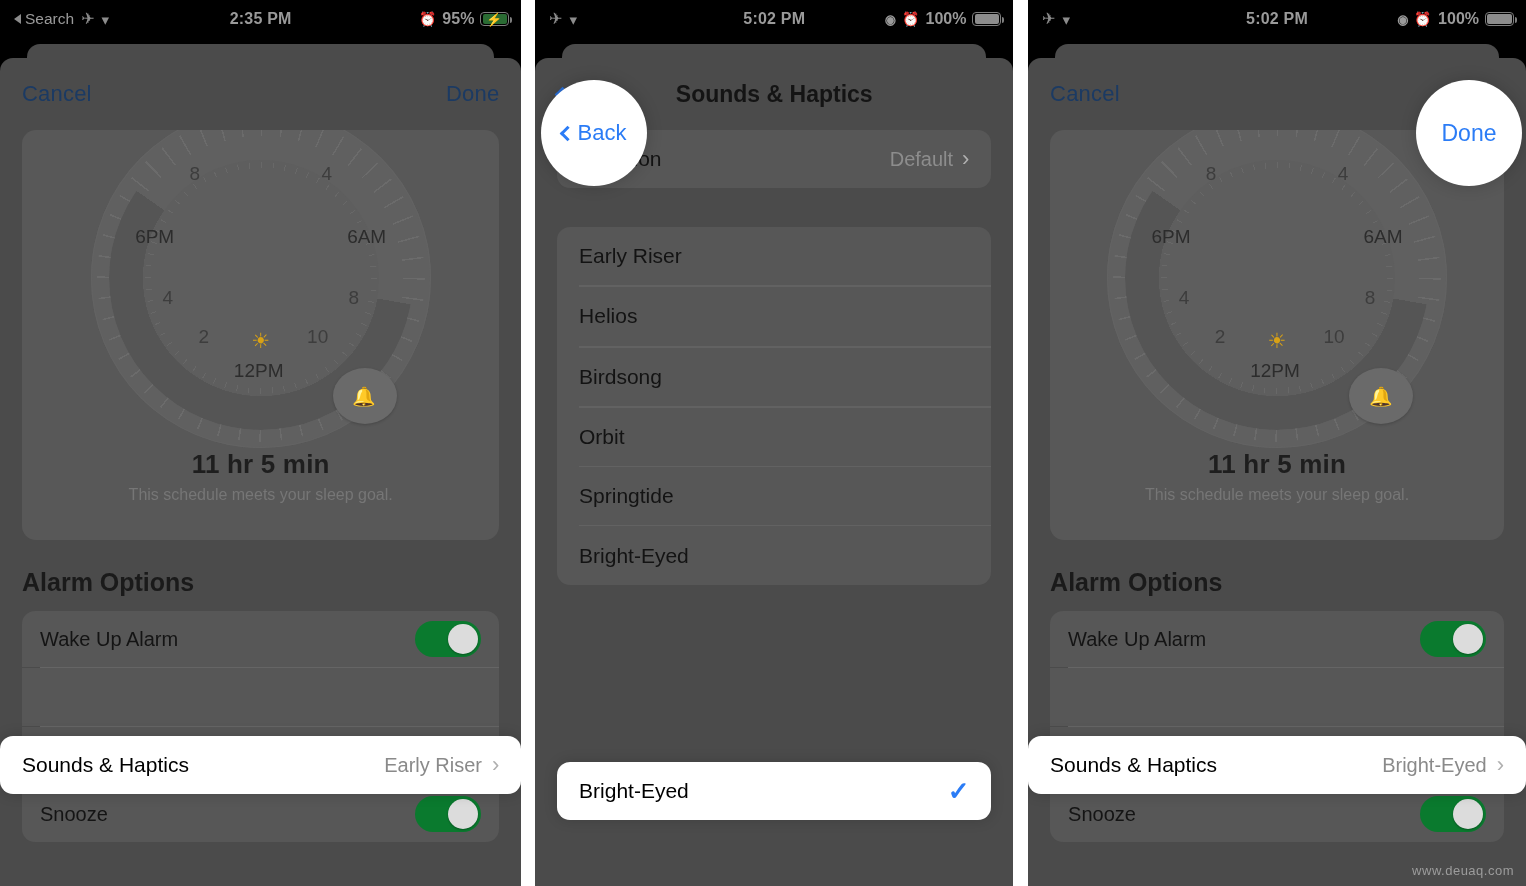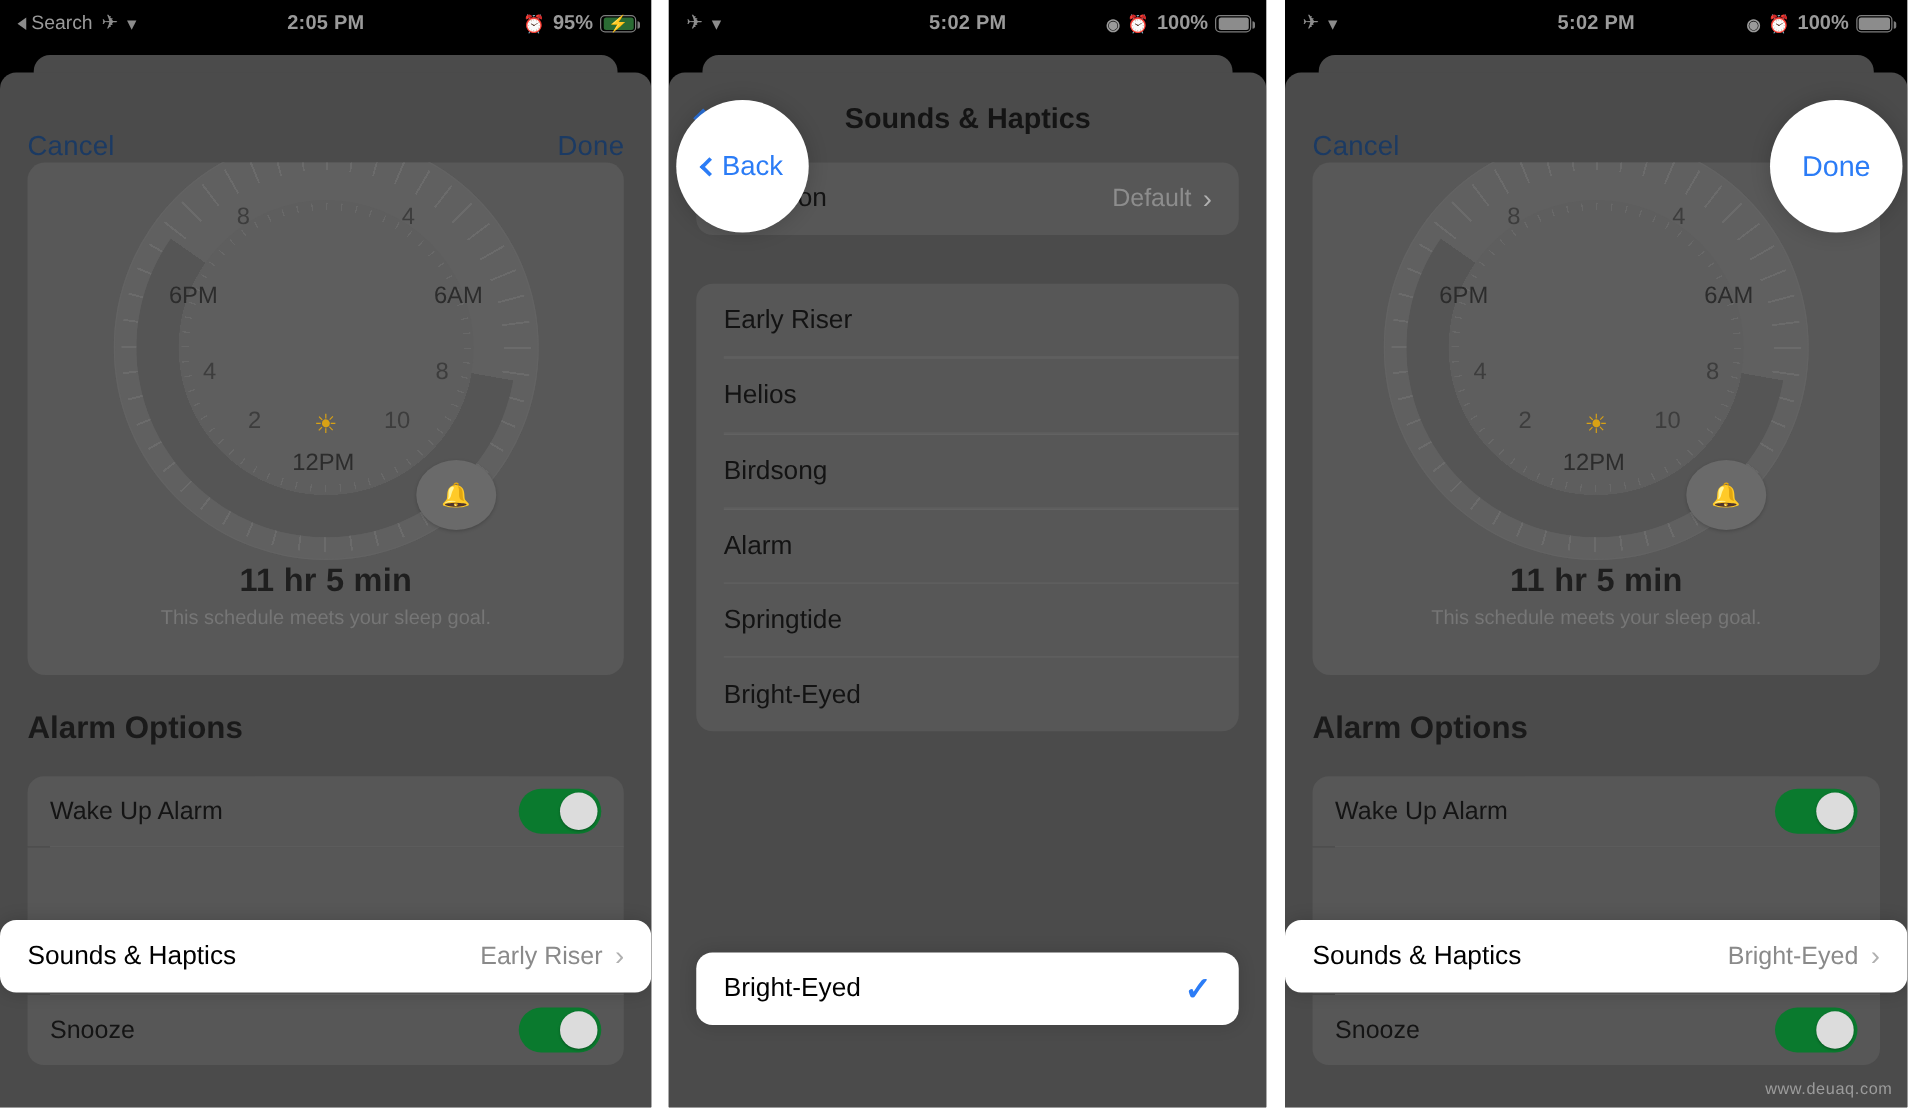--- a/index.html
+++ b/index.html
@@ -92,21 +92,21 @@
   }
   .card-front {
     position: absolute; left: 0; right: 0; top: 20px; bottom: 0;
     background: #4b4b4b; border-radius: 13px 13px 0 0;
     overflow: hidden;
   }
 
   
   .modal-nav {
     position: relative; height: 72px;
-    display: flex; align-items: flex-end; justify-content: space-between;
+    display: flex; align-items: center; justify-content: space-between;
     padding: 0 22px;
   }
   .nav-btn {
     font-size: 22px; color: #1b3a63; letter-spacing: .2px;
   }
 
   
   .dial-card {
     position: relative;
     margin: 0 22px;
@@ -182,21 +182,21 @@
     box-shadow: 0 1px 3px rgba(0,0,0,.2);
   }
   .dial-summary {
     position:absolute; left:0; right:0; bottom: 36px; text-align:center;
   }
   .dur { font-size: 26px; font-weight: 700; color: #1e1e1e; letter-spacing:.2px; }
   .goal { font-size: 16px; color: #767676; margin-top: 6px; }
 
   
   .section-title {
-    margin: 28px 22px 24px 22px;
+    margin: 28px 22px 14px 22px;
     font-size: 25px; font-weight: 700; color: #1a1a1a;
   }
   .opt-group { margin: 0 22px; }
   .opt-row {
     position:relative;
     background: #575757;
     height: 56px;
     display:flex; align-items:center; justify-content:space-between;
     padding: 0 18px;
     color: #141414; font-size: 20px;
@@ -314,21 +314,21 @@
 
     <div class="statusbar">
       <div class="sb-left">
         <span class="sb-back">
           <span class="tri-left"></span>
           <span>Search</span>
         </span>
         <span class="ico" style="font-size:16px;">✈</span>
         <span class="ico" style="font-size:15px;">▾</span>
       </div>
-      <div class="sb-center">2:05 PM</div>
+      <div class="sb-center">2:35 PM</div>
       <div class="sb-right">
         <span class="ico" style="font-size:14px;">⏰</span>
         <span>95%</span>
         <span class="batt charging">
           <span class="fill" style="right:1.3px;"></span>
           <span class="bolt">⚡</span>
         </span>
       </div>
     </div>
 
@@ -465,21 +465,21 @@
               <span>Helios</span>
             </div>
           <div class="grp-sep"></div>
           <div class="grp-sep"></div>
           <div class="snd-row">
               <span>Birdsong</span>
             </div>
           <div class="grp-sep"></div>
           <div class="grp-sep"></div>
           <div class="snd-row">
-              <span>Alarm</span>
+              <span>Orbit</span>
             </div>
           <div class="grp-sep"></div>
           <div class="snd-row">
               <span>Springtide</span>
             </div>
           <div class="grp-sep"></div>
           <div class="snd-row">
               <span>Bright-Eyed</span>
             </div>
         </div>

